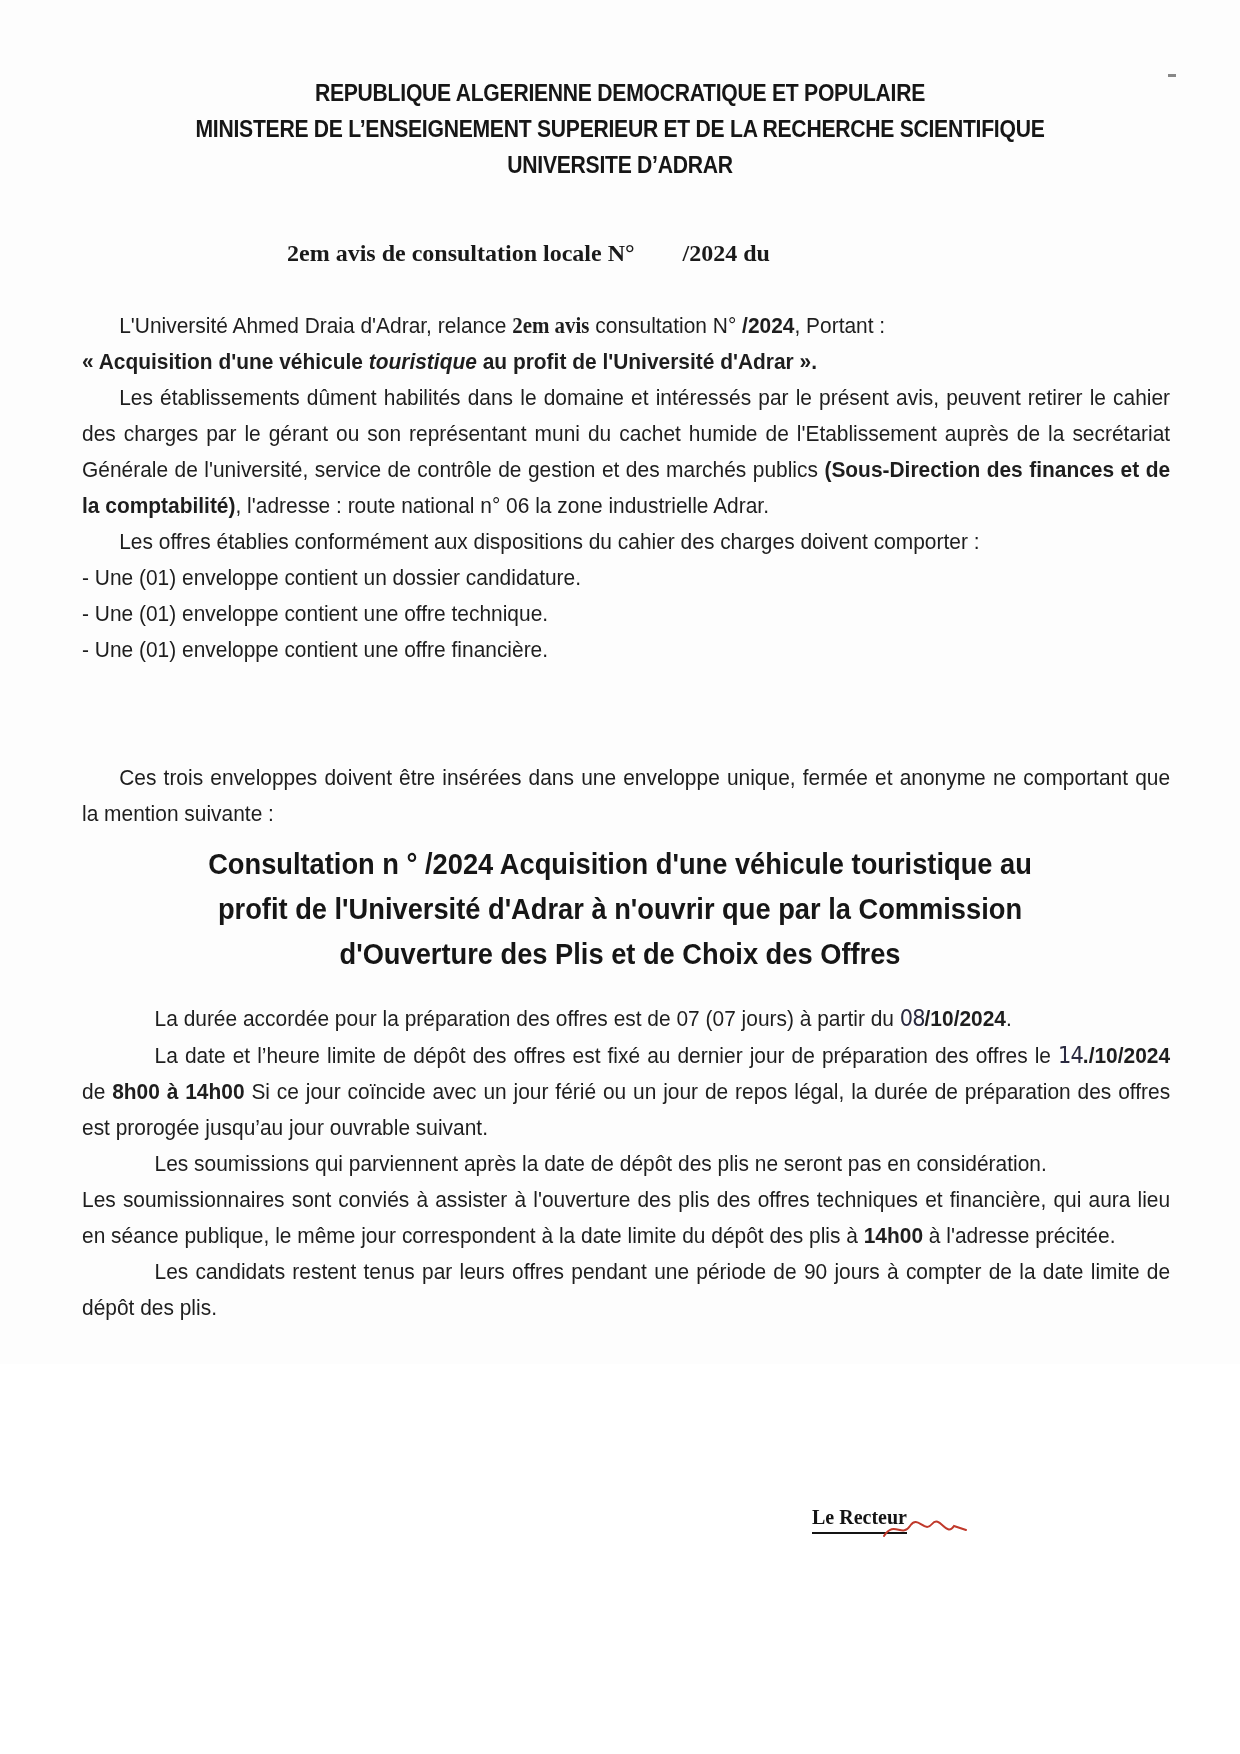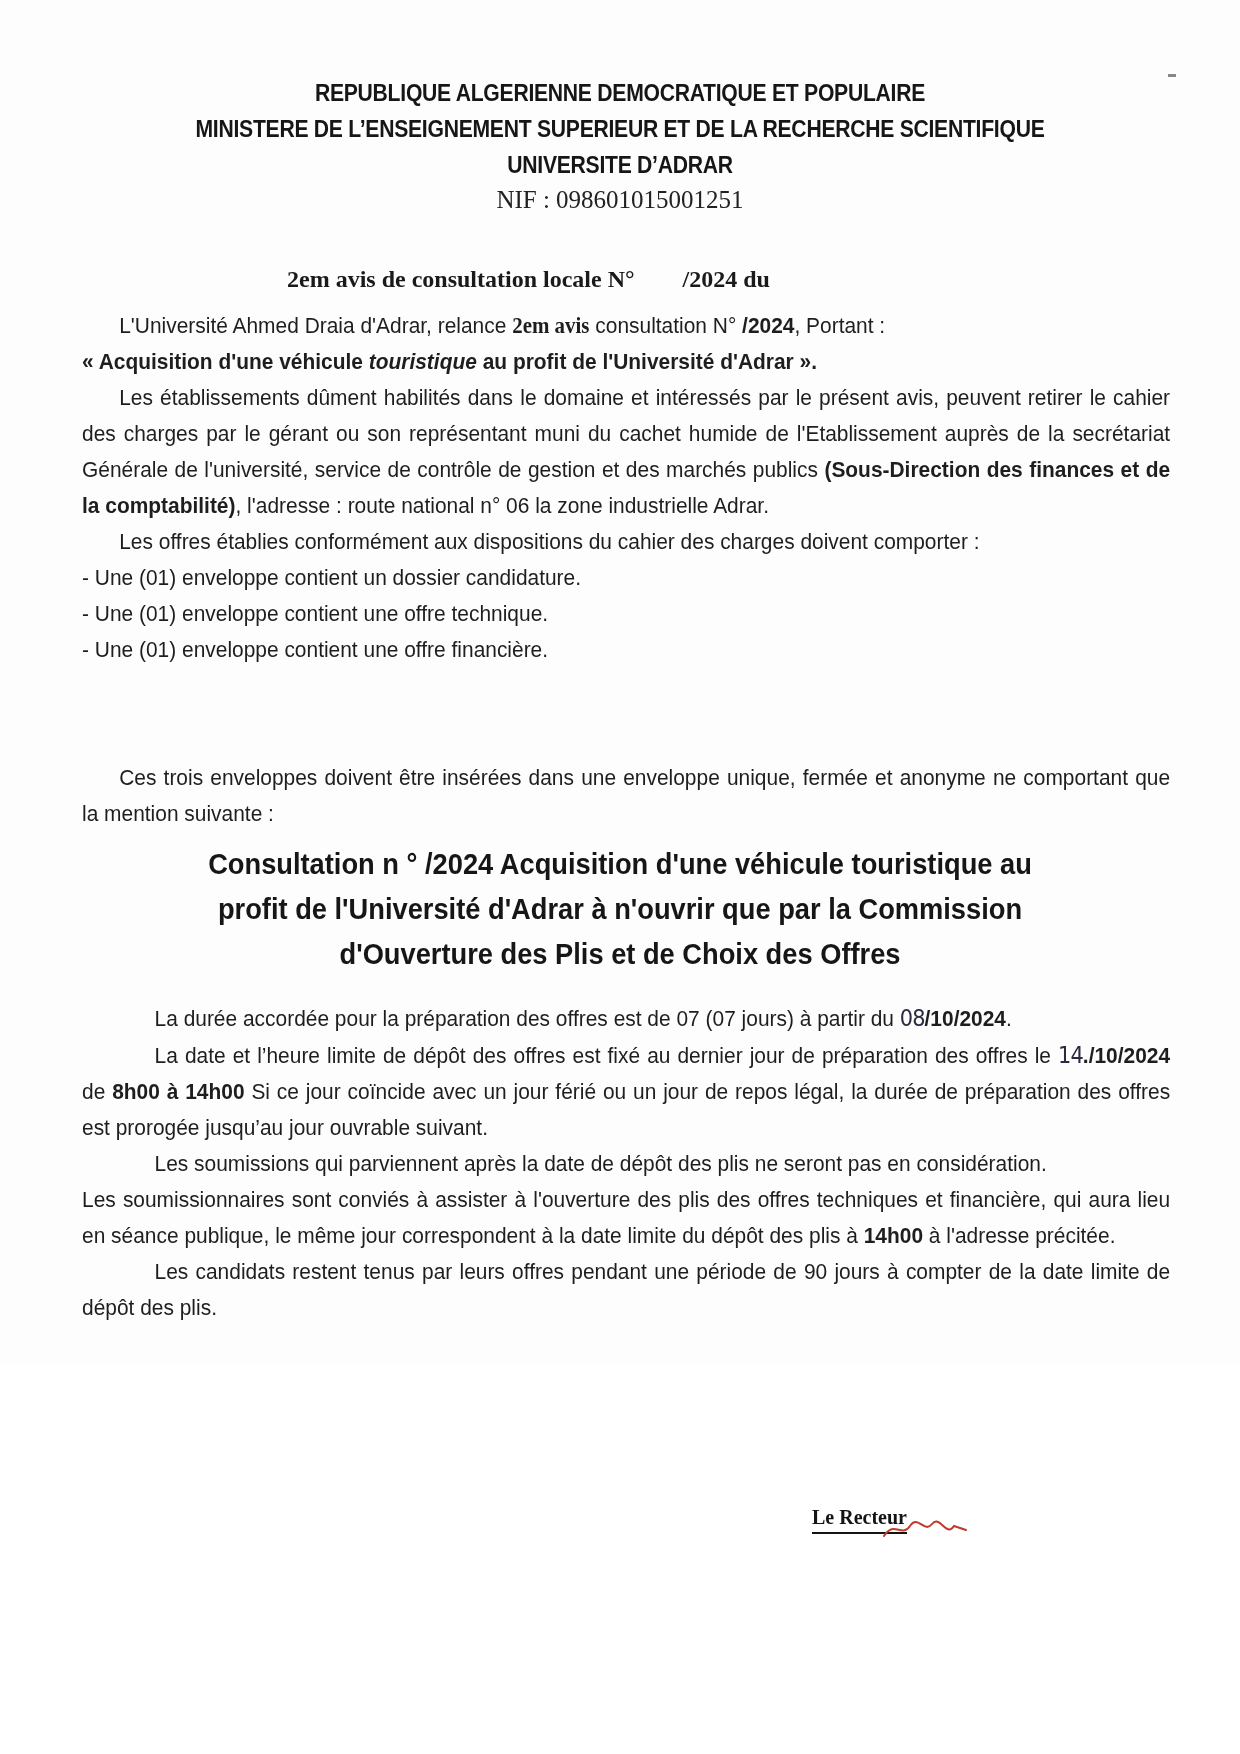--- a/index.html
+++ b/index.html
@@ -4,21 +4,21 @@
 <style>
   html, body { margin: 0; padding: 0; background: #ffffff; }
   body { width: 1240px; height: 1754px; position: relative; overflow: hidden; color: #1a1a1a; }
   .page { position: absolute; left: 0; top: 0; width: 1240px; height: 1364px; background: #fdfdfd; }
   .header { position: absolute; left: 0; width: 1240px; text-align: center; }
   .hdr-line { font-family: "Liberation Sans", sans-serif; font-weight: bold; font-size: 23px; letter-spacing: -0.3px; transform: scaleX(0.92); transform-origin: center; color: #161616; }
   .h1 { top: 80px; }
   .h2 { top: 116px; }
   .h3 { top: 152px; }
   .nif { top: 186px; font-family: "Liberation Serif", serif; font-size: 25px; color: #222; }
-  .subhead { position: absolute; top: 240px; left: 287px; font-family: "Liberation Serif", serif; font-weight: bold; font-size: 24px; color: #1a1a1a; white-space: pre; margin-top: 26px; }
+  .subhead { position: absolute; top: 240px; left: 287px; font-family: "Liberation Serif", serif; font-weight: bold; font-size: 24px; color: #1a1a1a; white-space: pre; }
   .body-text { position: absolute; left: 82px; width: 1088px; font-family: "Liberation Sans", sans-serif; font-size: 22.5px; line-height: 36px; color: #1e1e1e; text-align: justify; transform: scaleX(0.93); transform-origin: left top; width: 1170px; }
   .p { margin: 0; }
   .ind1 { text-indent: 40px; }
   .ind2 { text-indent: 78px; }
   .b { font-weight: bold; }
   .i { font-style: italic; }
   .serif-b { font-family: "Liberation Serif", serif; font-weight: bold; }
   .blk1 { top: 308px; }
   .blk2 { top: 760px; }
   .mention { position: absolute; top: 842px; left: 60px; width: 1120px; text-align: center; font-family: "Liberation Sans", sans-serif; font-weight: bold; font-size: 29px; line-height: 45px; color: #161616; transform: scaleX(0.94); transform-origin: center top; }
@@ -32,21 +32,20 @@
 </head>
 <body>
 
 <div class="page">
 
   <div class="corner-mark"></div>
 
   <div class="header hdr-line h1">REPUBLIQUE ALGERIENNE DEMOCRATIQUE ET POPULAIRE</div>
   <div class="header hdr-line h2">MINISTERE DE L’ENSEIGNEMENT SUPERIEUR ET DE LA RECHERCHE SCIENTIFIQUE</div>
   <div class="header hdr-line h3">UNIVERSITE D’ADRAR</div>
-  <div class="header nif">NIF : 098601015001251</div>
 
   <div class="subhead">2em avis de consultation locale N°        /2024 du</div>
 
   <div class="body-text blk1">
     <p class="p ind1"><span>L'Université Ahmed Draia d'Adrar, relance </span><span class="serif-b">2em avis</span><span> consultation N°      </span><span class="b">/2024</span><span>, Portant :</span></p>
     <p class="p b"><span>« Acquisition d'une véhicule </span><span class="i">touristique</span><span> au profit de l'Université d'Adrar ».</span></p>
     <p class="p ind1"><span>Les établissements dûment habilités dans le domaine et intéressés par le présent avis, peuvent retirer le cahier des charges par le gérant ou son représentant muni du cachet humide de l'Etablissement auprès de la secrétariat Générale de l'université, service de contrôle de gestion et des marchés publics </span><span class="b">(Sous-Direction des finances et de la comptabilité)</span><span>, l'adresse : route national n° 06 la zone industrielle Adrar.</span></p>
     <p class="p ind1">Les offres établies conformément aux dispositions du cahier des charges doivent comporter :</p>
     <span class="list-item">- Une (01) enveloppe contient un dossier candidature.</span>
     <span class="list-item">- Une (01) enveloppe contient une offre technique.</span>

